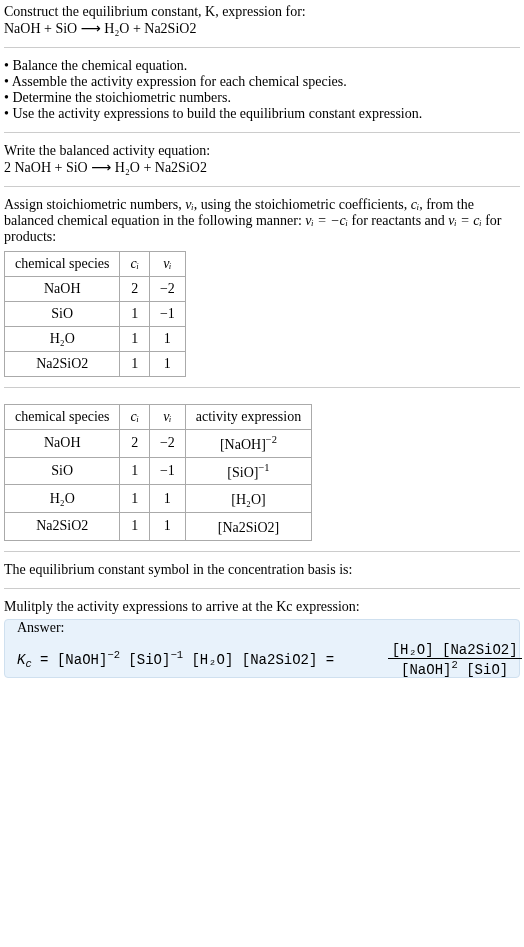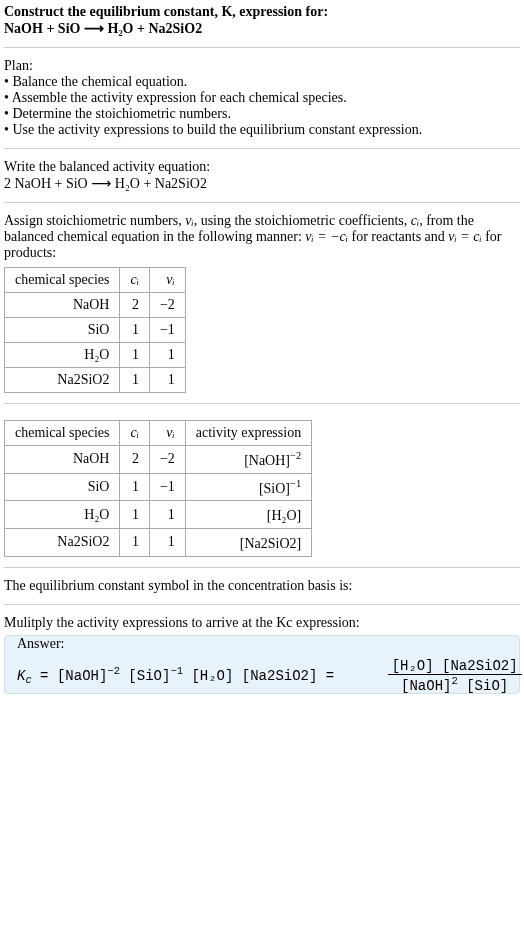--- a/index.html
+++ b/index.html
@@ -9,29 +9,29 @@
     font-size: 14px;
     color: #000;
     background: #fff;
     width: 524px;
     box-sizing: border-box;
   }
   .section {
     border-top: 1px solid #ccc;
     padding: 10px 0;
   }
-  .section.first { border-top: none; padding-top: 0; font-weight: bold; }
+  .section.first { border-top: none; padding-top: 0; }
   table.data {
     border-collapse: collapse;
     margin-top: 6px;
   }
   table.data td, table.data th {
     border: 1px solid #aaa;
     padding: 4px 10px;
-    text-align: right;
+    text-align: center;
     font-weight: normal;
     white-space: nowrap;
   }
   .answerbox {
     background: #e8f2fb;
     border: 1px solid #cfe0ef;
     border-radius: 4px;
     padding: 0 12px;
     margin-top: 4px;
   }
@@ -52,21 +52,20 @@
 <body>
 
 <div class="section first">
   <div>
     <span>Construct the equilibrium constant, K, expression for:</span>
   </div>
   <div>NaOH + SiO ⟶ H₂O + Na2SiO2</div>
 </div>
 
 <div class="section">
-  <div>Plan:</div>
   <div>• Balance the chemical equation.</div>
   <div>• Assemble the activity expression for each chemical species.</div>
   <div>• Determine the stoichiometric numbers.</div>
   <div>• Use the activity expressions to build the equilibrium constant expression.</div>
 </div>
 
 <div class="section">
   <div>Write the balanced activity equation:</div>
   <div>2 NaOH + SiO ⟶ H₂O + Na2SiO2</div>
 </div>

